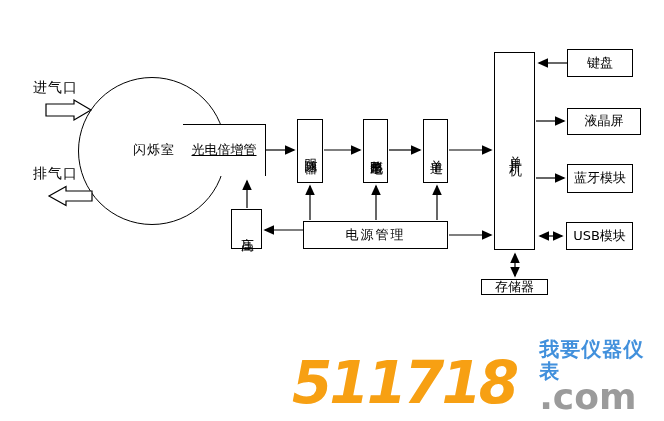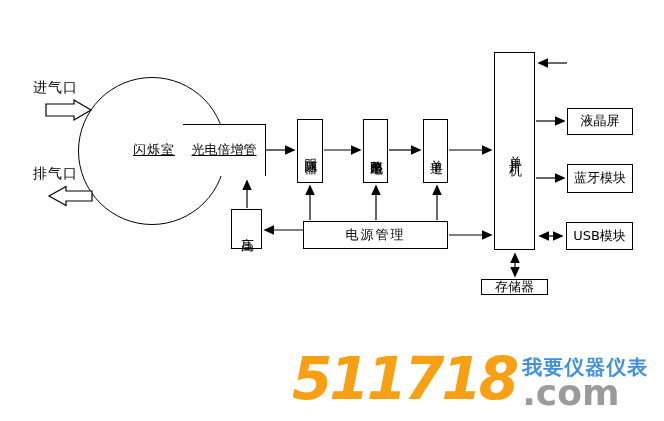--- a/index.html
+++ b/index.html
@@ -49,36 +49,36 @@
     border-right: 1px solid #000;
     text-decoration: underline;
   }
   .lbl {
     position: absolute;
     font-size: 14px;
     letter-spacing: 1px;
     z-index: 3;
     white-space: nowrap;
   }
-  .chamber-lbl { left: 133px; top: 141px; font-size: 13px; z-index: 3; text-decoration: underline; }
+  .chamber-lbl { left: 133px; top: 141px; font-size: 13px; z-index: 3; }
   svg.connectors {
     position: absolute;
     left: 0; top: 0;
     z-index: 4;
     pointer-events: none;
   }
   svg.connectors path.ln { stroke: #000; stroke-width: 1.2; fill: none; }
   svg.connectors path.blockarrow { stroke: #000; stroke-width: 1.2; fill: #ffffff; }
   
   .b-follower { left: 297px; top: 119px; width: 26px; height: 64px; }
   .b-shaper   { left: 363px; top: 119px; width: 25px; height: 64px; letter-spacing: 0; }
   .b-single   { left: 423px; top: 119px; width: 25px; height: 64px; }
   .b-mcu      { left: 494px; top: 52px;  width: 41px; height: 198px; letter-spacing: 4px; }
   .b-keyboard { left: 567px; top: 49px;  width: 66px; height: 28px; }
-  .b-lcd      { left: 567px; top: 108px; width: 66px; height: 27px; }
+  .b-lcd      { left: 567px; top: 108px; width: 74px; height: 27px; }
   .b-bt       { left: 567px; top: 164px; width: 66px; height: 29px; }
   .b-usb      { left: 566px; top: 222px; width: 67px; height: 28px; }
   .b-storage  { left: 481px; top: 279px; width: 67px; height: 16px; }
   .b-hv       { left: 231px; top: 209px; width: 31px; height: 40px; }
   .b-power    { left: 303px; top: 221px; width: 145px; height: 28px; letter-spacing: 2px; }
   
   .watermark {
     position: absolute;
     left: 292px; top: 338px;
     display: flex;
@@ -91,21 +91,21 @@
     font-style: italic;
     letter-spacing: -3px;
     line-height: 1;
     color: #F7A013;
     margin-top: 12px;
   }
   .wm-right {
     display: flex;
     flex-direction: column;
     align-items: flex-start;
-    margin-left: 6px;
+    margin-left: 23px;
   }
   .wm-slogan {
     font-size: 20px;
     font-weight: bold;
     letter-spacing: 1px;
     line-height: 1.1;
     color: #4190DC;
   }
   .wm-domain {
     font-size: 36px;
@@ -125,20 +125,21 @@
   <div class="circle"></div>
   <div class="lbl chamber-lbl">闪烁室</div>
 
   <div class="box pmt">光电倍增管</div>
 
   <div class="box vtext b-follower">跟随器</div>
   <div class="box vtext b-shaper">整形电路</div>
   <div class="box vtext b-single">单道</div>
   <div class="box vtext b-mcu">单片机</div>
 
+  <div class="box b-keyboard">键盘</div>
   <div class="box b-lcd">液晶屏</div>
   <div class="box b-bt">蓝牙模块</div>
   <div class="box b-usb">USB模块</div>
   <div class="box b-storage">存储器</div>
 
   <div class="box vtext b-hv">高压</div>
   <div class="box b-power">电源管理</div>
 
   <svg class="connectors" width="664" height="421" viewBox="0 0 664 421">
     <defs>

